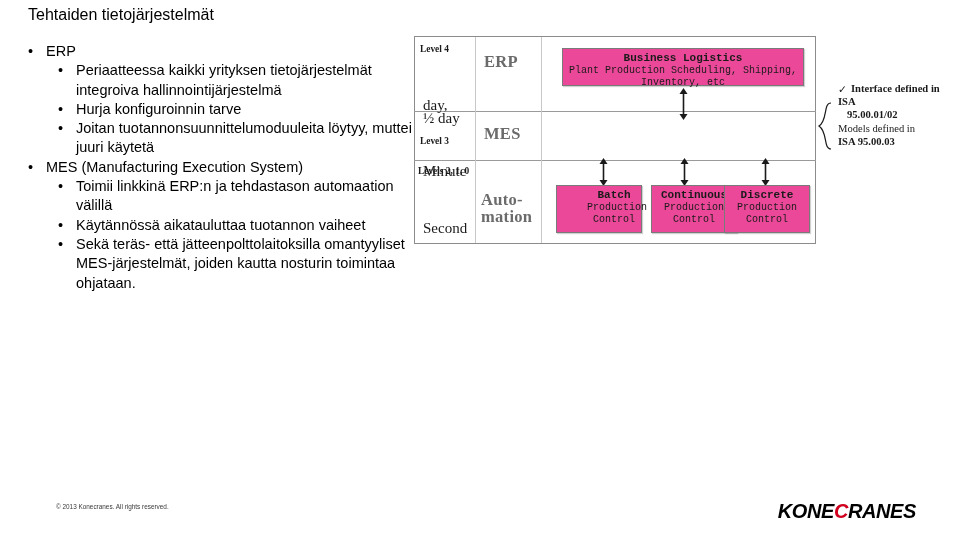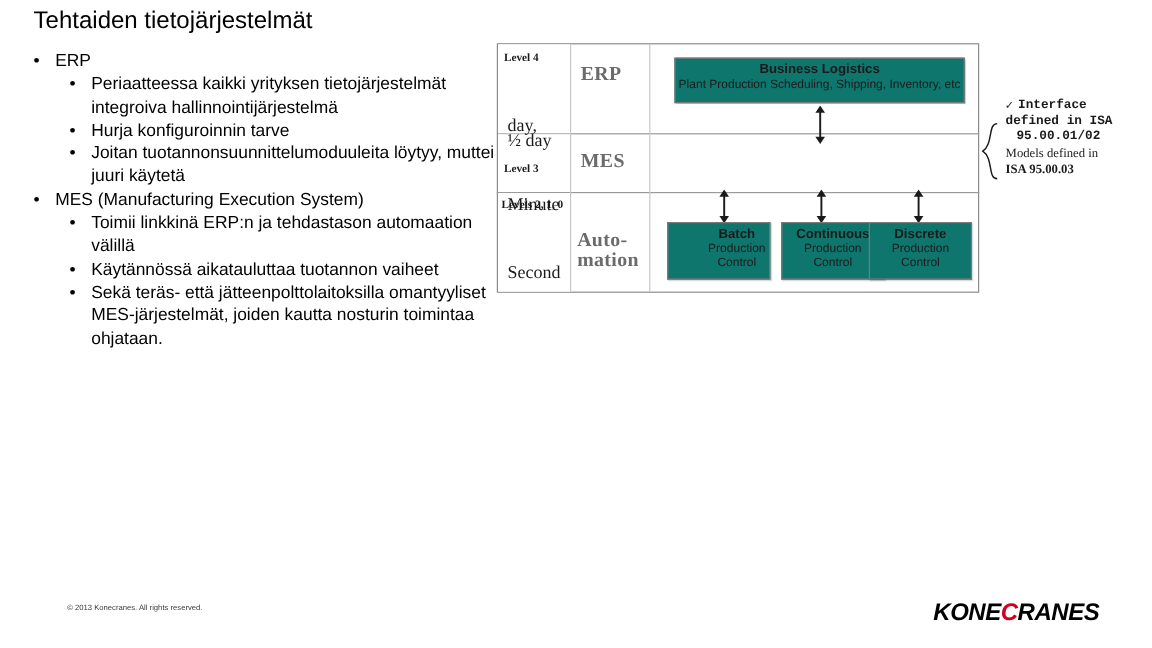--- a/index.html
+++ b/index.html
@@ -18,21 +18,21 @@
     position: absolute;
     left: 0; top: 0;
     width: 960px;
     height: 540px;
     background: #ffffff;
   }
   .slide-title {
     position: absolute;
     left: 28px;
     top: 6px;
-    font-size: 20px;
+    font-size: 16px;
     color: #000000;
     font-family: "Liberation Sans", sans-serif;
     white-space: nowrap;
   }
 
   
   .body-text {
     position: absolute;
     left: 12px;
     top: 42px;
@@ -120,23 +120,23 @@
     font-size: 16.5px;
     color: #6b6b6b;
     font-family: "Liberation Serif", serif;
     font-weight: bold;
     letter-spacing: 0.3px;
   }
   .dbox {
     position: absolute;
     box-sizing: border-box;
     border: 1px solid #7a7a7a;
-    background: #0f766e;
+    background: #ec4899;
     text-align: center;
-    font-family: Liberation Sans, sans-serif;
+    font-family: Liberation Mono, monospace;
     color: #1a1a1a;
     box-shadow: 1px 1px 1px rgba(0,0,0,0.18);
   }
   .dbox .bt {
     display: block;
     font-weight: bold;
     font-size: 11px;
     line-height: 13px;
     margin-top: 3px;
   }
@@ -301,21 +301,21 @@
     <div class="dbox" style="left:310px; top:149px; width:86px; height:48px;">
       <span class="bt">Discrete</span>
       <span class="bs" style="white-space:pre-line;">Production
 Control</span>
     </div>
 
     <svg style="position:absolute; left:403px; top:66px; width:18px; height:48px;" viewBox="0 0 18 48">
       <path d="M14 1 C6 1, 11 18, 2 24 C11 30, 6 47, 14 47" fill="none" stroke="#1a1a1a" stroke-width="1.2"></path>
     </svg>
 
-    <div class="ann" style="left:424px; top:46px;font-family:Liberation Mono, monospace;">
+    <div class="ann" style="left:424px; top:46px;">
       <span style="display:inline-block; margin-right:4px; transform:translateY(1px);">✓</span><b>Interface defined in ISA</b><br>
       <b style="margin-left:9px;">95.00.01/02</b>
     </div>
 
     <div class="ann" style="left:424px; top:86px;">
       <span>Models defined in</span><br>
       <b>ISA 95.00.03</b>
     </div>
 
   </div>

